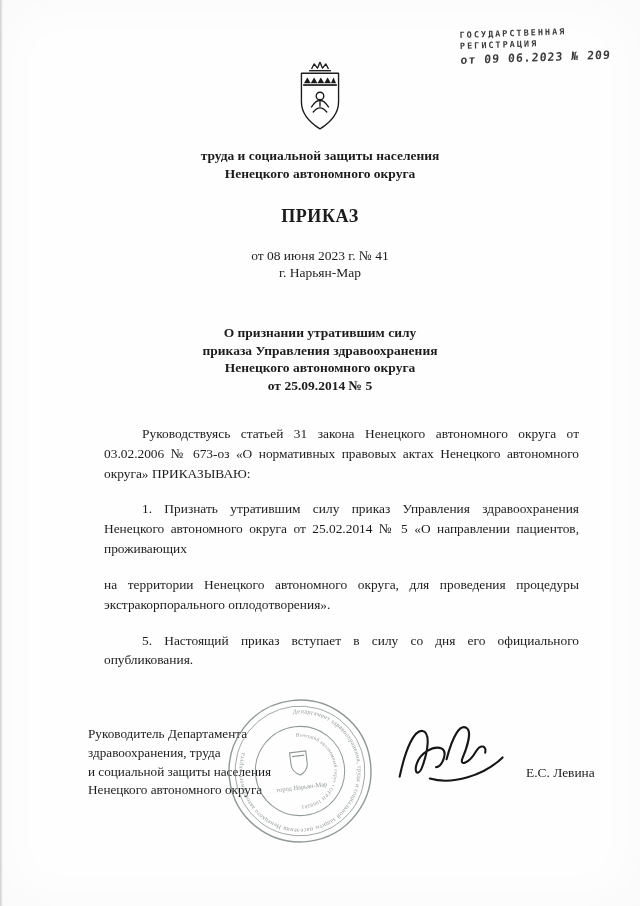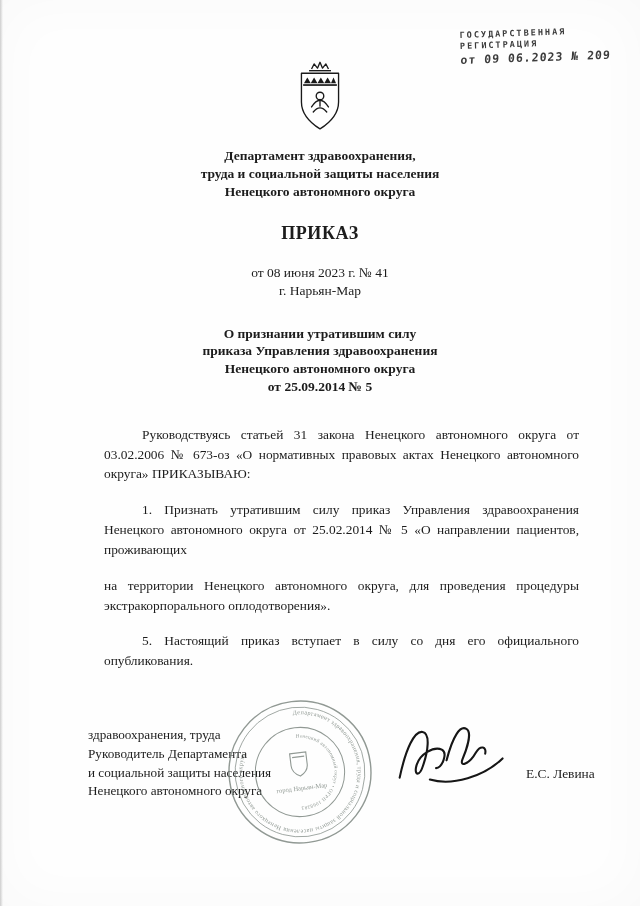--- a/index.html
+++ b/index.html
@@ -29,21 +29,21 @@
   }
   .stamp .s-small{ font-size:8.5px; letter-spacing:2px; font-weight:bold; }
   .stamp .s-big{ font-size:11.5px; letter-spacing:1px; margin-top:2px; transform:skewX(-5deg); font-weight:bold; }
 
   
   .arms{ display:block; margin:58px auto 0 auto; }
 
   .org{ text-align:center; font-weight:bold; font-size:13.5px; line-height:1.32; margin-top:13px; }
   .doctype{ text-align:center; font-weight:bold; font-size:18px; letter-spacing:.6px; margin-top:23px; }
   .dateblock{ text-align:center; font-size:13.5px; line-height:1.3; margin-top:20px; }
-  .subject{ text-align:center; font-weight:bold; font-size:13.5px; line-height:1.32; margin-top:25px; }
+  .subject{ text-align:center; font-weight:bold; font-size:13.5px; line-height:1.32; margin-top:42px; }
 
   .body-text{ margin:29px 45px 0 88px; font-size:13.4px; line-height:1.48; text-align:justify; }
   .body-text p{ margin:16px; }
   .body-text p.indent{ text-indent:38px; }
 
   .sigsection{ position:relative; margin-top:49px; height:220px; }
   .sig-title{ position:absolute; left:88px; top:6px; width:210px; font-size:13.2px; line-height:1.42; }
   .signer{ position:absolute; left:526px; top:46px; font-size:13.4px; }
 
   .seal{ position:absolute; left:224px; top:-24px; opacity:.8; transform:rotate(-7deg); }
@@ -77,21 +77,20 @@
     </g>
     <g fill="none" stroke="#1a1a1a" stroke-width="1.6" stroke-linecap="round">
       <path d="M22,58 q10,-16 20,0"></path>
       <path d="M24,64 q8,-10 16,0"></path>
       <circle cx="32" cy="45" r="4.5"></circle>
       <path d="M32,49 v8"></path>
     </g>
   </svg>
 
   <div class="org">
-    <div>Департамент здравоохранения,</div>
     <div>труда и социальной защиты населения</div>
     <div>Ненецкого автономного округа</div>
   </div>
 
   <div class="doctype">ПРИКАЗ</div>
 
   <div class="dateblock">
     <div>от 08 июня 2023 г. № 41</div>
     <div>г. Нарьян-Мар</div>
   </div>
@@ -106,22 +105,22 @@
   <div class="body-text">
     <p class="indent">Руководствуясь статьей 31 закона Ненецкого автономного округа от 03.02.2006 № 673-оз «О нормативных правовых актах Ненецкого автономного округа» ПРИКАЗЫВАЮ:</p>
     <p class="indent">1. Признать утратившим силу приказ Управления здравоохранения Ненецкого автономного округа от 25.02.2014 № 5 «О направлении пациентов, проживающих</p>
     <p>на территории Ненецкого автономного округа, для проведения процедуры экстракорпорального оплодотворения».</p>
     <p class="indent">5. Настоящий приказ вступает в силу со дня его официального опубликования.</p>
   </div>
 
   <div class="sigsection">
 
     <div class="sig-title">
+      <div>Руководитель Департамента</div>
       <div>здравоохранения, труда</div>
-      <div>Руководитель Департамента</div>
       <div>и социальной защиты населения</div>
       <div>Ненецкого автономного округа</div>
     </div>
 
     <svg class="seal" width="152" height="152" viewBox="0 0 150 150">
       <defs>
         <path id="ringPath" d="M75,18 a57,57 0 1 1 -0.02,0" fill="none"></path>
         <path id="innerRingPath" d="M75,41 a34,34 0 1 1 -0.02,0" fill="none"></path>
       </defs>
       <circle cx="75" cy="75" r="70" fill="none" stroke="#76807a" stroke-width="1.4"></circle>

